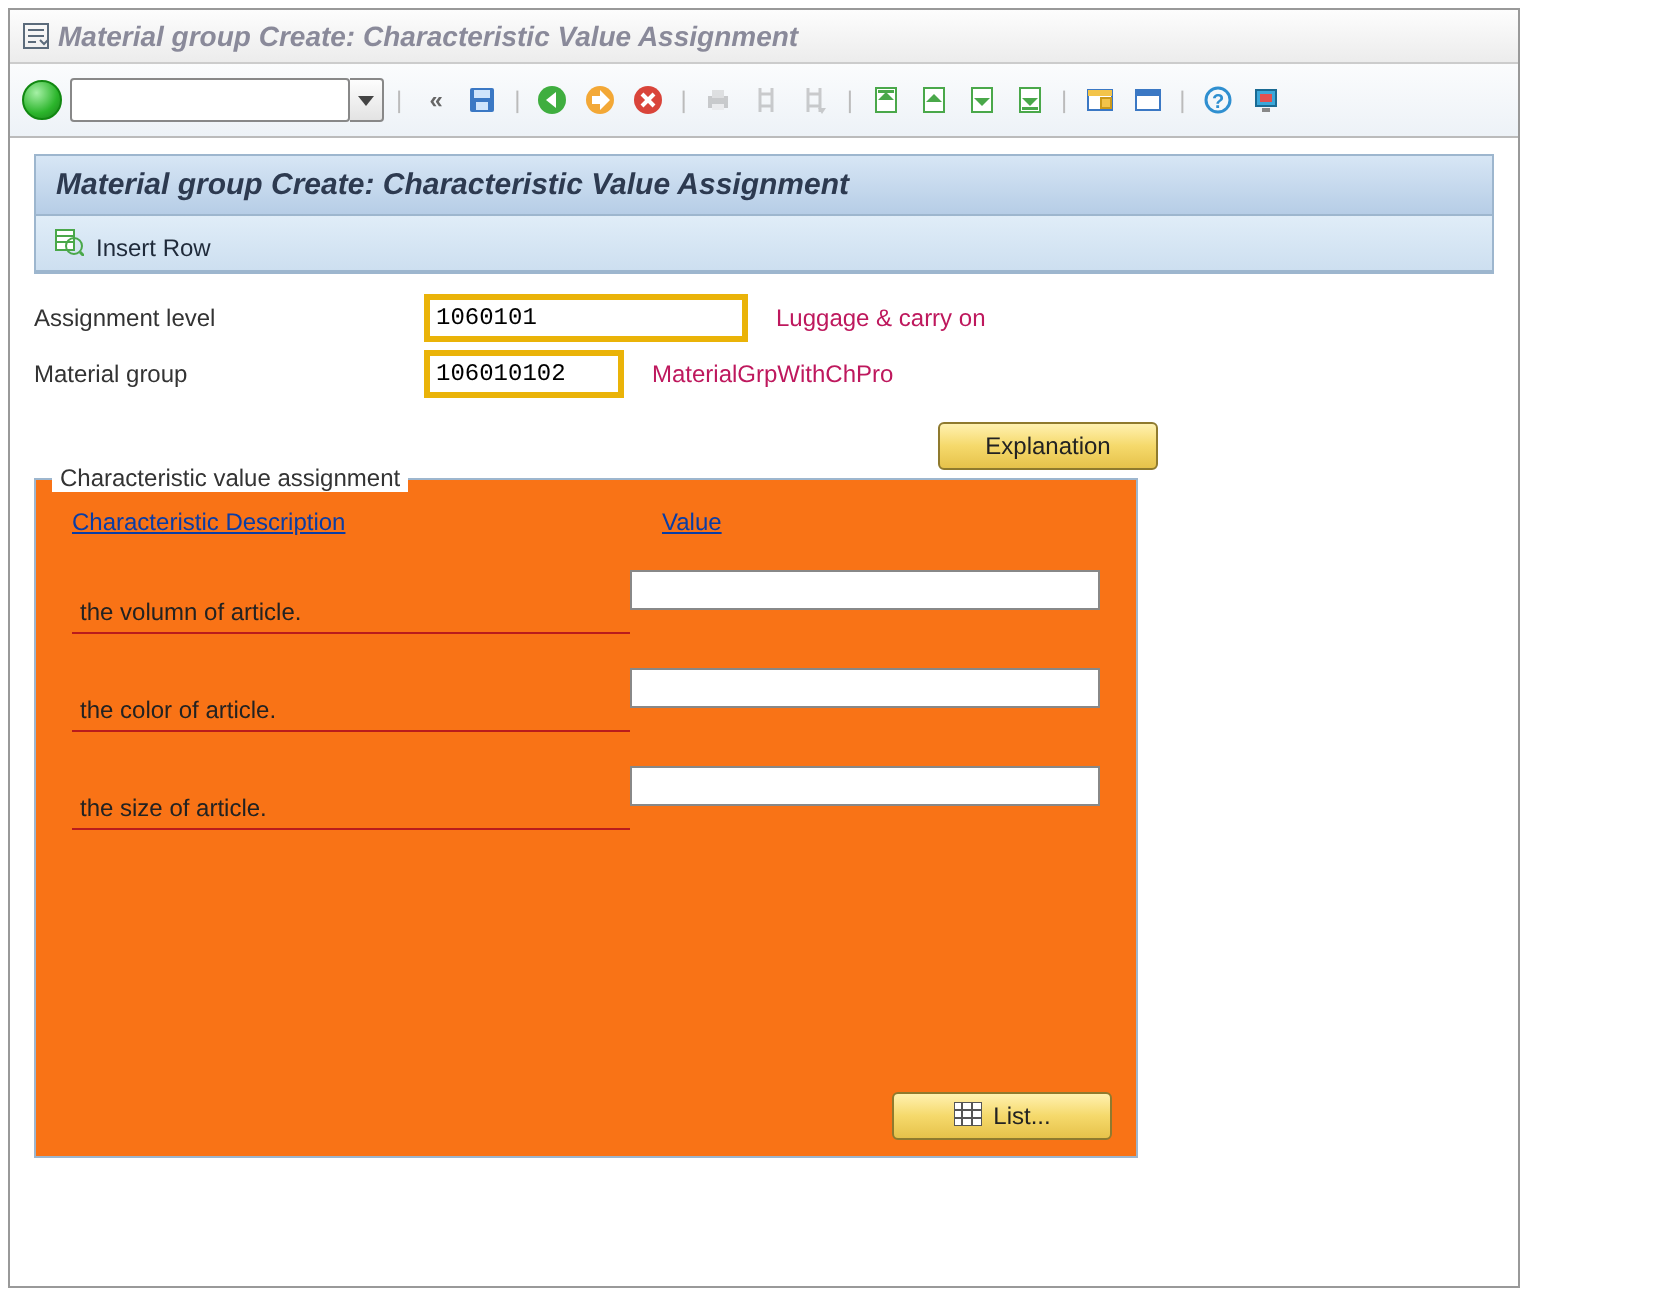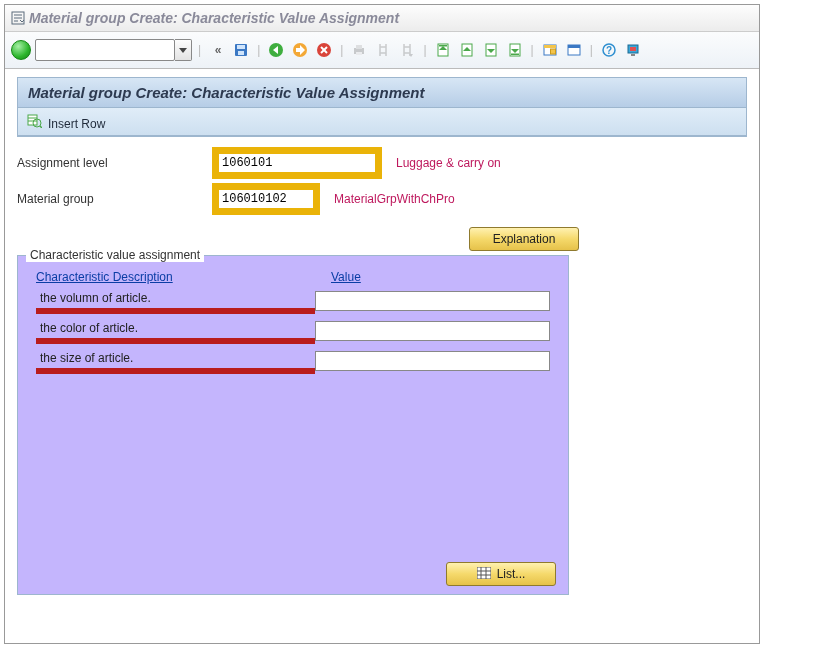--- a/index.html
+++ b/index.html
@@ -102,21 +102,21 @@
       margin: 0 12px;
     }
     .hf-row {
       display: flex;
       align-items: center;
       padding: 2px 0;
     }
     .hf-label { width: 195px; color: #333; }
     .hf-input {
       height: 18px;
-      border: 7px solid #eab308;
+      border: 3px solid #eab308;
       background: #fff;
       font-family: "Courier New", monospace;
       font-size: 12px;
       padding: 0 3px;
     }
     .hf-input.wide { width: 150px; }
     .hf-input.narrow { width: 88px; font-family: Liberation Mono, monospace; }
     .hf-desc { margin-left: 14px; color: #be185d; }
     .explanation-wrap {
       display: flex;
@@ -134,21 +134,21 @@
       justify-content: center;
       gap: 6px;
       padding: 0 8px;
       font-size: 12px;
       color: #222;
       cursor: pointer;
     }
     .char-box {
       margin: 0 190px 12px 12px;
       border: 1px solid #9db6ce;
-      background: #c4b5fd;
+      background: #f97316;
       padding-bottom: 10px;
       position: relative;
       height: 340px;
       box-sizing: border-box;
     }
     .char-box-title {
       position: absolute;
       top: -8px;
       left: 8px;
       background: #fff;
@@ -160,21 +160,21 @@
       display: flex;
       padding: 14px 18px 2px 18px;
     }
     .ch-h1 { width: 295px; color: #0a3da5; font-size: 12px; text-decoration: underline; }
     .ch-h2 { color: #0a3da5; font-size: 12px; text-decoration: underline; }
     .char-row {
       display: flex;
       align-items: center;
       padding: 2px 18px;
     }
-    .cr-label { width: 290px; color: #222; border-bottom: 6px solid #b91c1c; padding: 3px 4px; }
+    .cr-label { width: 290px; color: #222; border-bottom: 1px solid #b91c1c; padding: 3px 4px; margin-top: 24px; }
     .cr-input {
       height: 18px;
       width: 240px;
       border: 1px solid #888;
       background: #fff;
       padding: 0 4px;
       font-size: 12px;
     }
     .list-wrap {
       position: absolute;

